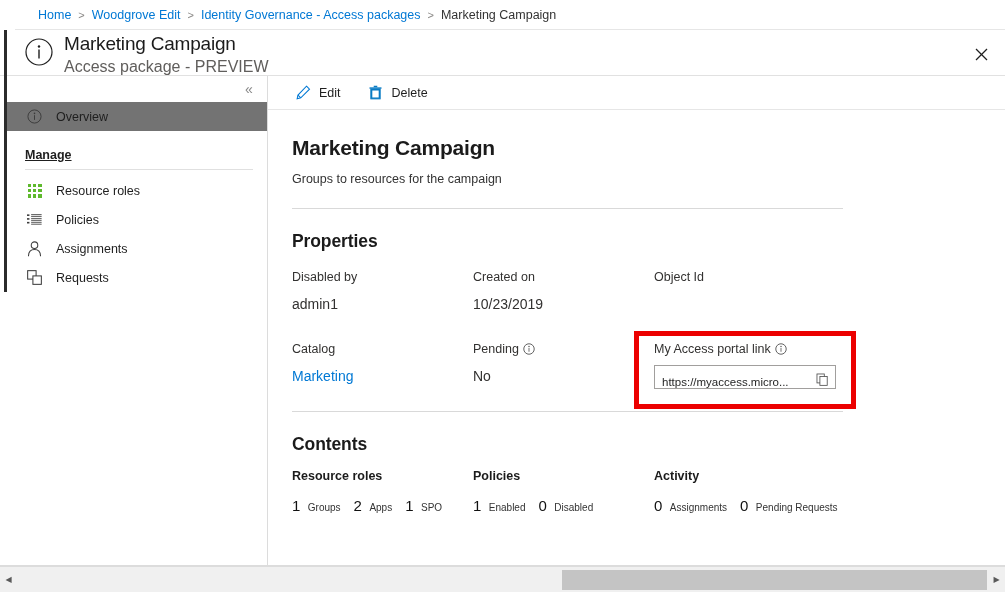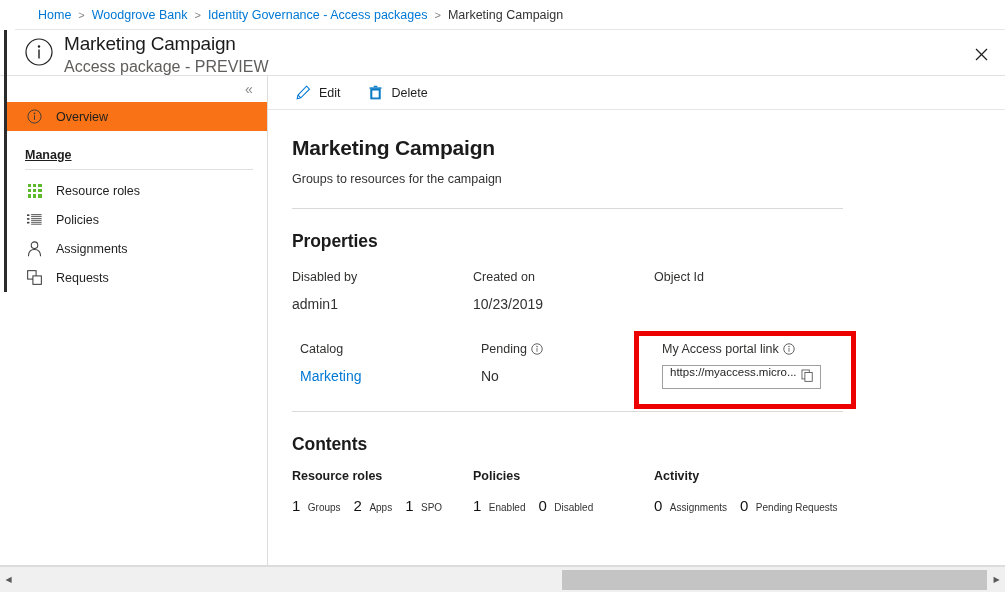--- a/index.html
+++ b/index.html
@@ -89,21 +89,21 @@
     font-size: 14px; color: #888888; cursor: pointer;
     line-height: 1;
   }
   .nav-item {
     display: flex; align-items: center;
     height: 29px;
     padding-left: 18px;
     font-size: 12.5px; color: #1f1f1f;
     cursor: pointer;
   }
-  .nav-item.selected { background: #f97316; text-align: right; }
+  .nav-item.selected { background: #737373; text-align: right; }
   .nav-ico {
     width: 19px; height: 19px;
     margin-right: 12px;
     display: flex; align-items: center; justify-content: center;
     flex: 0 0 19px;
   }
   .nav-label { white-space: nowrap; }
   .nav-group-title {
     padding-left: 18px;
     margin-top: 17px;
@@ -182,44 +182,44 @@
     font-size: 12.5px; color: #323130;
     display: flex; align-items: center; gap: 4px;
     height: 17px;
   }
   .prop-value {
     margin-top: 11px;
     font-size: 14px; color: #323130;
     height: 17px;
   }
   .prop-value a { color: #0078d4; text-decoration: none; cursor: pointer; }
-  .prop-row-2 { margin-top: 27px; margin-left: 8px; }
+  .prop-row-2 { margin-top: 27px; }
 
   .info-circle {
     display: inline-block;
     width: 12px; height: 12px;
     flex: 0 0 12px;
   }
 
   
   .redbox {
     position: absolute;
     left: 366px; top: 255px;
     width: 222px; height: 78px;
     border: 5px solid #ec0000;
     pointer-events: none;
     z-index: 5;
   }
 
   .link-field {
     margin-top: 8px;
-    width: 159px; height: 24px;
+    width: 182px; height: 24px;
     border: 1px solid #a19f9d;
     background: #ffffff;
-    display: flex; align-items: flex-start;
+    display: flex; align-items: flex-end;
     padding: 0 4px 0 7px;
   }
   .link-text {
     flex: 1 1 auto;
     font-size: 11.5px; color: #1f1f1f;
     white-space: nowrap; overflow: hidden;
   }
   .copy-btn {
     width: 18px; height: 18px; flex: 0 0 18px;
     display: flex; align-items: center; justify-content: center;
@@ -276,21 +276,21 @@
   }
 </style>
 </head>
 <body>
 
 <div id="app">
 
   <div class="breadcrumb">
     <span class="bc-link">Home</span>
     <span class="bc-sep">&gt;</span>
-    <span class="bc-link">Woodgrove Bank</span>
+    <span class="bc-link">Woodgrove Edit</span>
     <span class="bc-sep">&gt;</span>
     <span class="bc-link">Identity Governance - Access packages</span>
     <span class="bc-sep">&gt;</span>
     <span class="bc-current">Marketing Campaign</span>
   </div>
 
   <div class="blade-header">
     <span class="hdr-info-icon">
       <svg width="30" height="30" viewBox="0 0 30 30">
         <circle cx="15" cy="15" r="13" fill="none" stroke="#1f1f1f" stroke-width="1.2"></circle>

